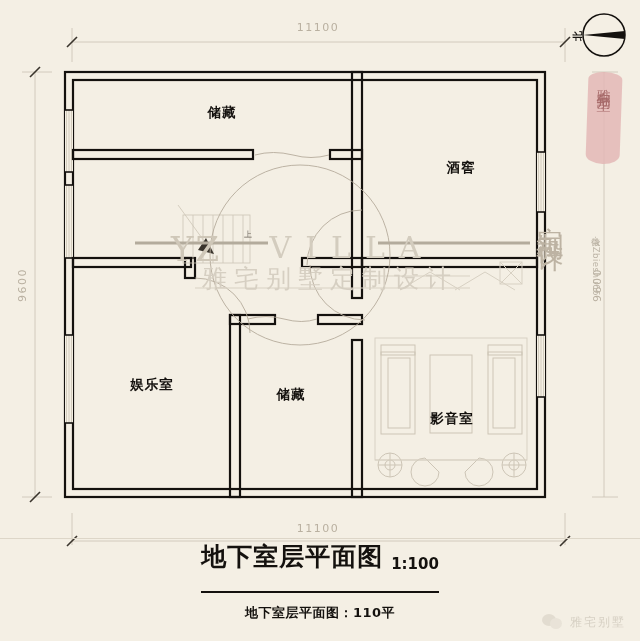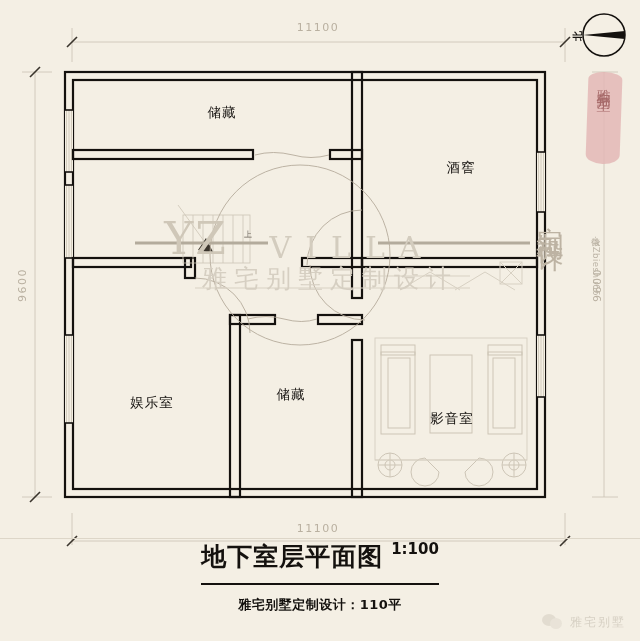--- a/index.html
+++ b/index.html
@@ -33,21 +33,21 @@
   
   .lbl {
     position: absolute;
     font-family: "DejaVu Sans", "Liberation Sans", sans-serif;
     white-space: nowrap;
     pointer-events: none;
   }
 
   .room-label {
     font-size: 13.5px;
-    font-weight: 400;
+    font-weight: 700;
     color: #14110e;
     letter-spacing: 1px;
     transform: translate(-50%, -50%);
   }
 
   .dim-text {
     font-size: 11px;
     color: #b9b0a0;
     letter-spacing: 1.5px;
     transform: translate(-50%, -50%);
@@ -63,24 +63,25 @@
   }
 
   
   .wm {
     position: absolute;
     pointer-events: none;
     user-select: none;
   }
   .wm-yz {
     font-family: "DejaVu Serif", "Liberation Serif", serif;
-    font-size: 44px;
+    font-size: 34px;
     color: #cfc7b8;
     letter-spacing: 2px;
     transform: translate(-50%, -50%);
+    margin-top: 11px;
   }
   .wm-villa {
     font-family: "DejaVu Serif", "Liberation Serif", serif;
     font-size: 30px;
     color: #d3ccbe;
     letter-spacing: 14px;
     transform: translate(-50%, -50%);
   }
   .wm-cn {
     font-family: "DejaVu Serif", "Liberation Serif", serif;
@@ -128,23 +129,23 @@
   
   #title-block {
     position: absolute;
     left: 0;
     top: 540px;
     width: 640px;
     text-align: center;
   }
   .title-row {
     display: inline-flex;
-    align-items: flex-start;
+    align-items: flex-end;
     border-bottom: 2.5px solid #14110e;
-    padding-bottom: 10px;
+    padding-bottom: 18px;
   }
   .title-main {
     font-size: 25px;
     font-weight: 700;
     color: #14110e;
     letter-spacing: 1px;
   }
   .title-scale {
     font-size: 15px;
     font-weight: 700;
@@ -400,21 +401,21 @@
 
   <div class="lbl dim-text" style="left:318px; top:27px;">11100</div>
   <div class="lbl dim-text" style="left:318px; top:528px;">11100</div>
   <div class="lbl dim-text vert" style="left:22px; top:285px;">9600</div>
   <div class="lbl dim-text vert" style="left:597px; top:285px;">9600</div>
 
   <div class="lbl" style="left:578px; top:36px; font-size:10px; color:#14110e; font-weight:700; transform:translate(-50%,-50%) rotate(-90deg);">北</div>
 
   <div class="lbl room-label" style="left:222px; top:113px;">储藏</div>
   <div class="lbl room-label" style="left:461px; top:168px;">酒窖</div>
-  <div class="lbl room-label" style="left:152px; top:403px;">娱乐室</div>
+  <div class="lbl room-label" style="left:152px; top:385px;">娱乐室</div>
   <div class="lbl room-label" style="left:291px; top:395px;">储藏</div>
   <div class="lbl room-label" style="left:452px; top:419px;">影音室</div>
 
   <div class="lbl tiny-up" style="left:248px; top:234px;">上</div>
 
   <div class="wm wm-yz" style="left:196px; top:238px;">YZ</div>
   <div class="wm wm-villa" style="left:352px; top:247px;">VILLA</div>
   <div class="wm wm-cn" style="left:330px; top:278px;">雅宅别墅定制设计</div>
   <div class="wm wm-vert-cn" style="left:550px; top:205px;">定制设计</div>
   <div class="wm wm-side-wx" style="left:596px; top:231px;">微信：YZbieshu66</div>
@@ -422,21 +423,21 @@
   <div class="stamp" style="left:604px; top:72px;"></div>
   <div class="stamp-text" style="left:604px; top:78px;">雅宅别墅</div>
 
   <div class="hairline" style="top:538px;"></div>
 
   <div id="title-block">
     <div class="title-row">
       <span class="title-main">地下室层平面图</span>
       <span class="title-scale">1:100</span>
     </div>
-    <div class="subtitle">雅宅别墅定制设计：110平</div>
+    <div class="subtitle">地下室层平面图：110平</div>
   </div>
 
   <div id="footer-logo">
     <span class="wechat-icon">
       <span class="b1"></span>
       <span class="b2"></span>
     </span>
     <span class="footer-text">雅宅别墅</span>
   </div>
 

